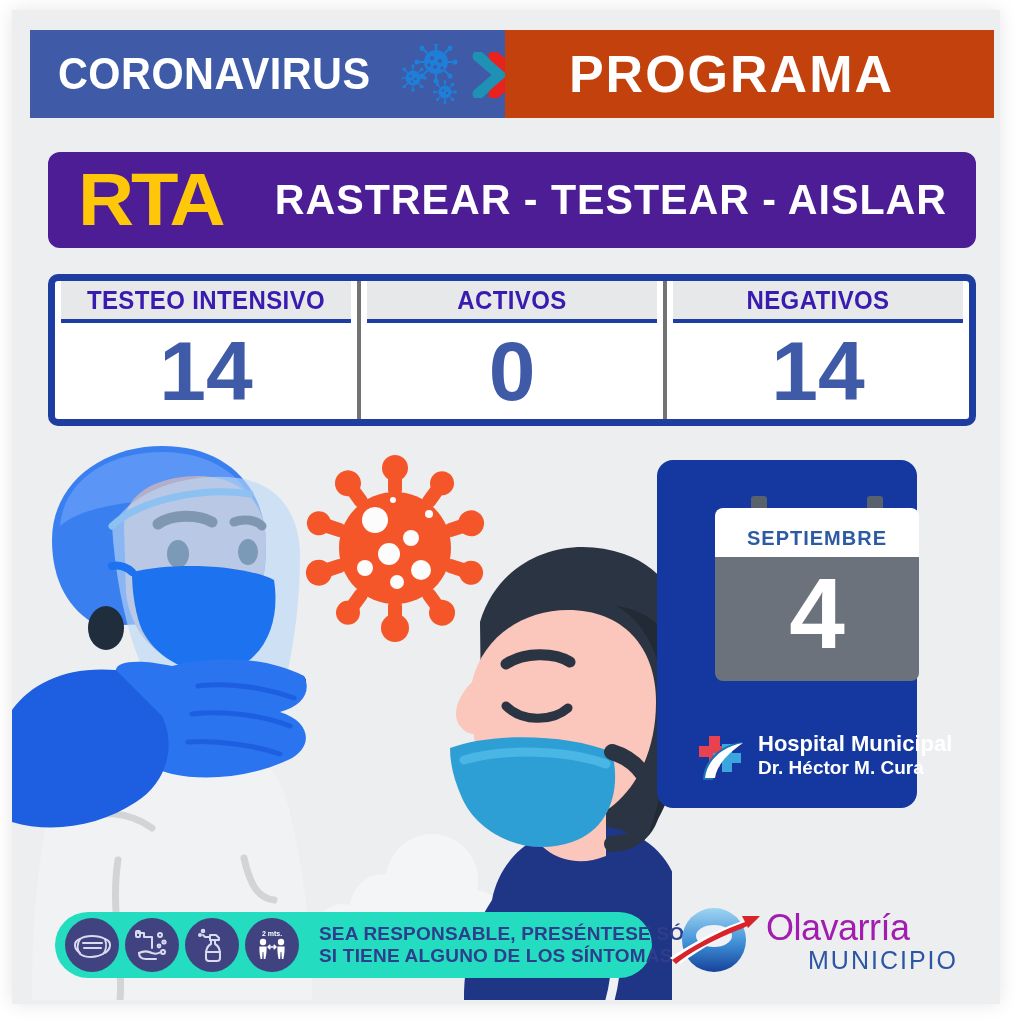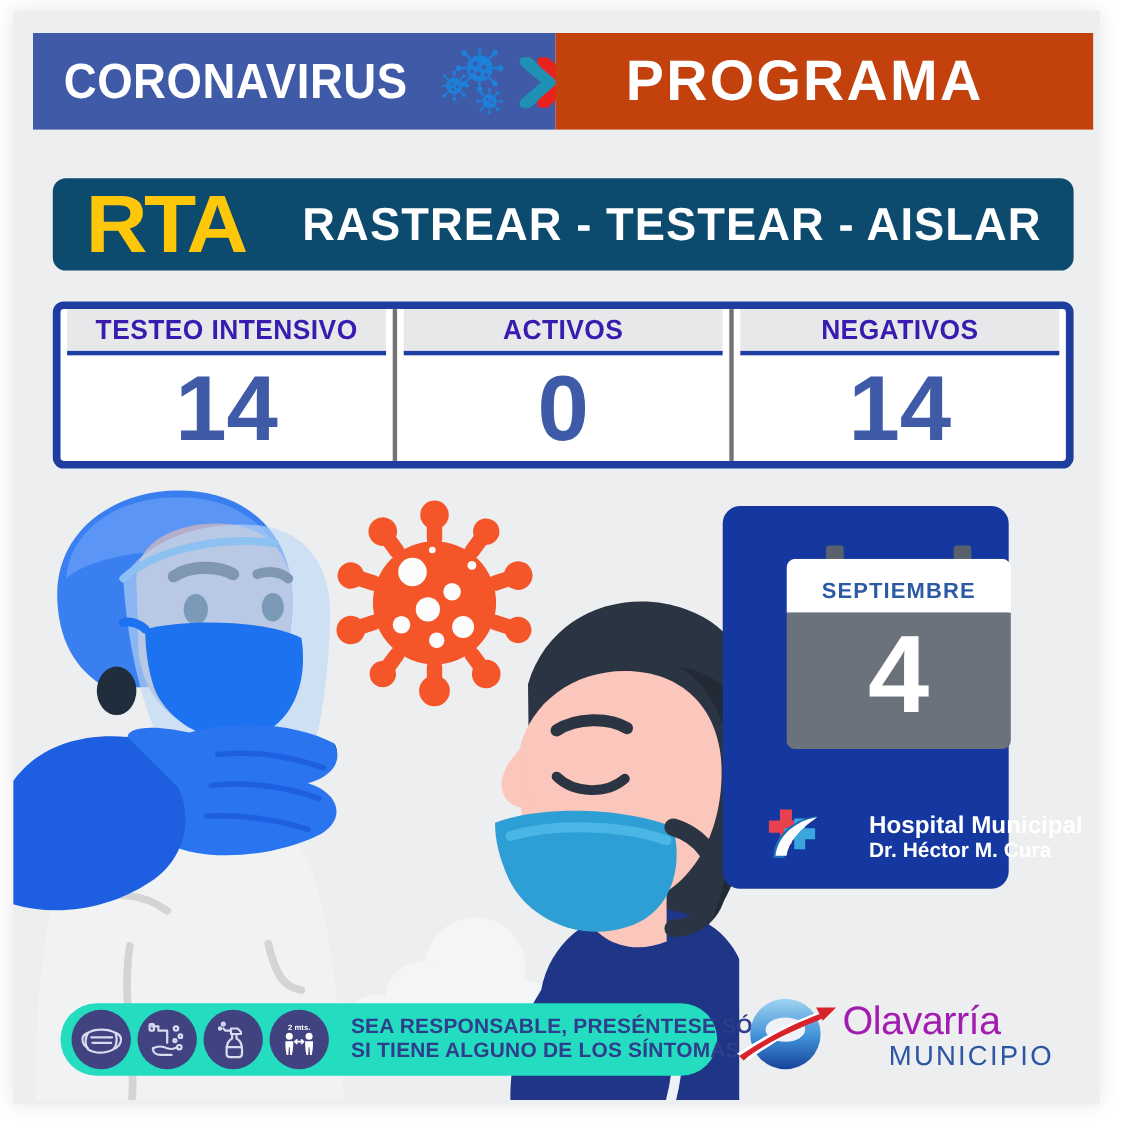--- a/index.html
+++ b/index.html
@@ -92,27 +92,26 @@
     width: 52px;
     height: 46px;
   }
 
   
   .rta-banner {
     position: absolute;
     left: 48px;
     top: 152px;
     width: 928px;
-    height: 84px;
-    background: #0c4a6e;
+    height: 96px;
+    background: #4c1d95;
     border-radius: 12px;
     display: flex;
     align-items: center;
     overflow: hidden;
-    margin-top: 10px;
   }
   .rta-logo {
     color: #ffc709;
     font-size: 74px;
     font-weight: bold;
     line-height: 1;
     margin-left: 30px;
     letter-spacing: -3px;
     transform: scaleX(1.05);
     transform-origin: left center;
@@ -240,22 +239,21 @@
     font-weight: bold;
     text-align: center;
     line-height: 1;
     padding: 6px 0 18px 0;
   }
   .hospital-logo {
     position: absolute;
     left: 38px;
     top: 272px;
     display: flex;
-    align-items: flex-end;
-    gap: 32px;
+    align-items: flex-start;
   }
   .hospital-mark { width: 52px; height: 52px; flex: none; }
   .hospital-text {
     margin-left: 11px;
     color: #ffffff;
     line-height: 1.12;
   }
   .hospital-name {
     font-size: 22px;
     font-weight: bold;

